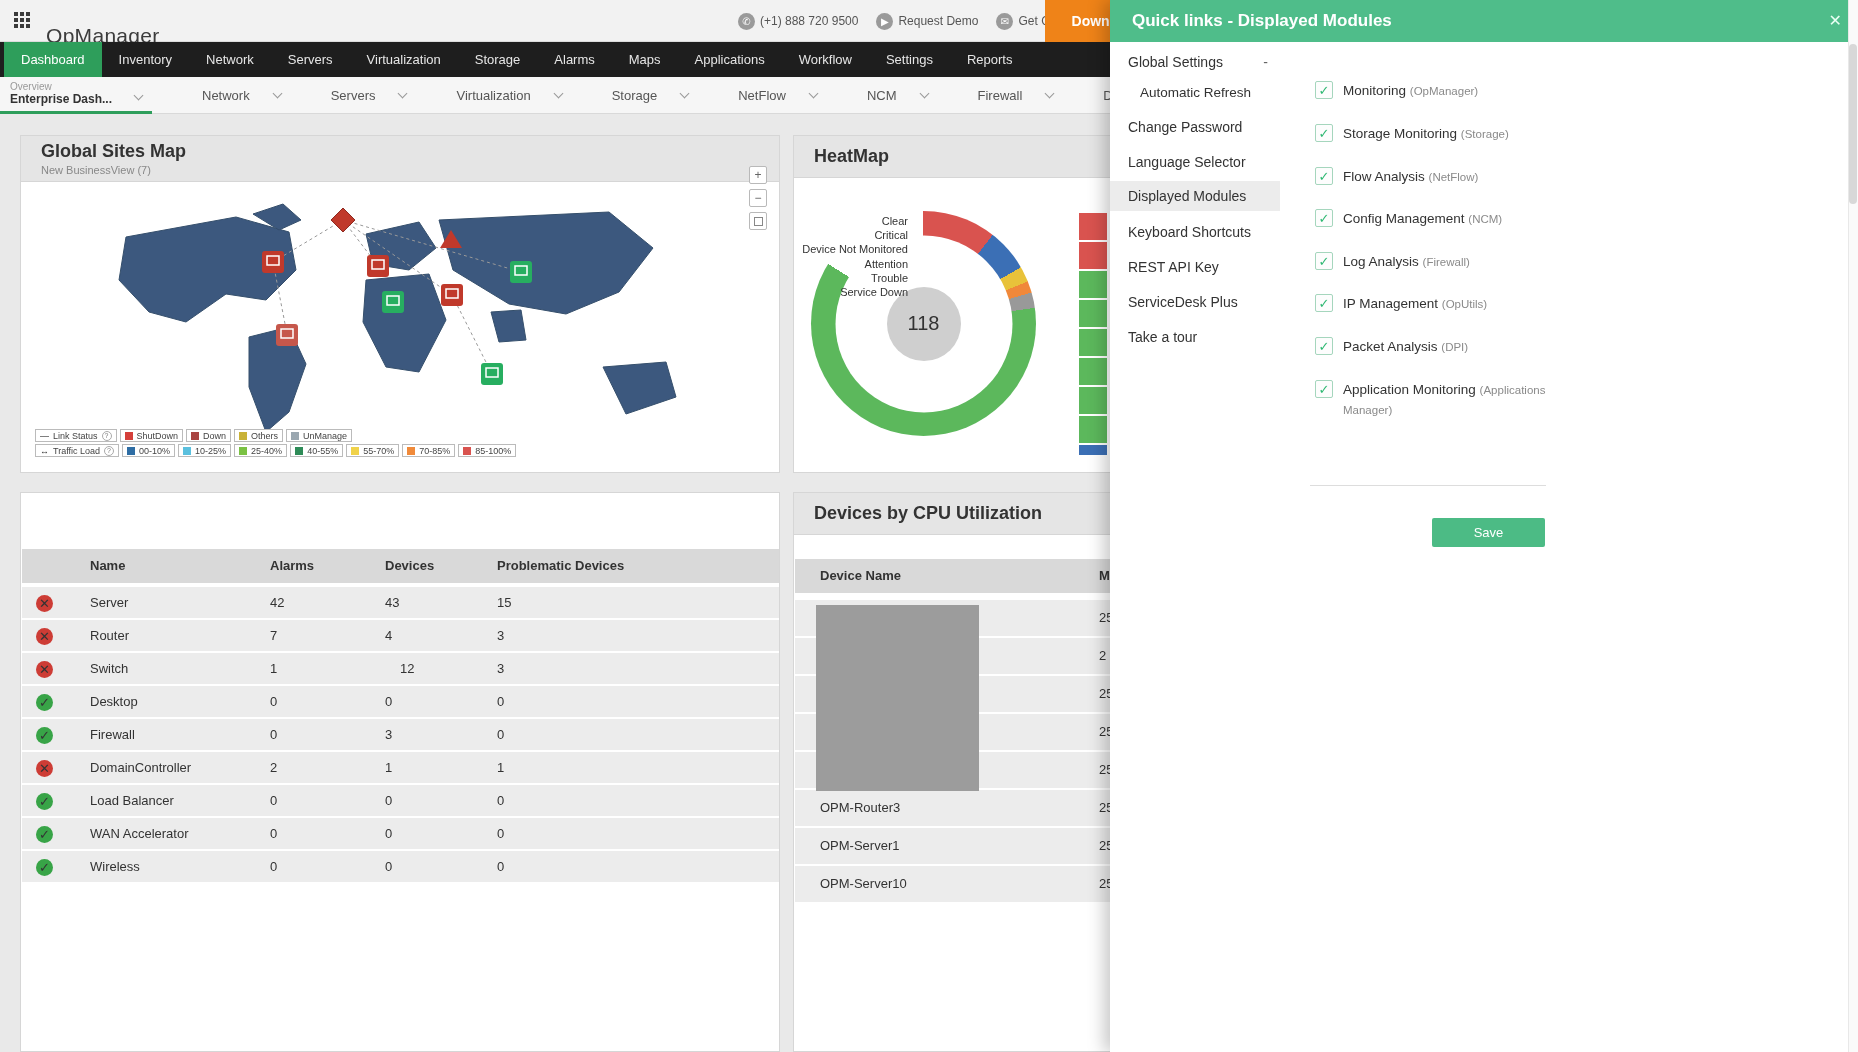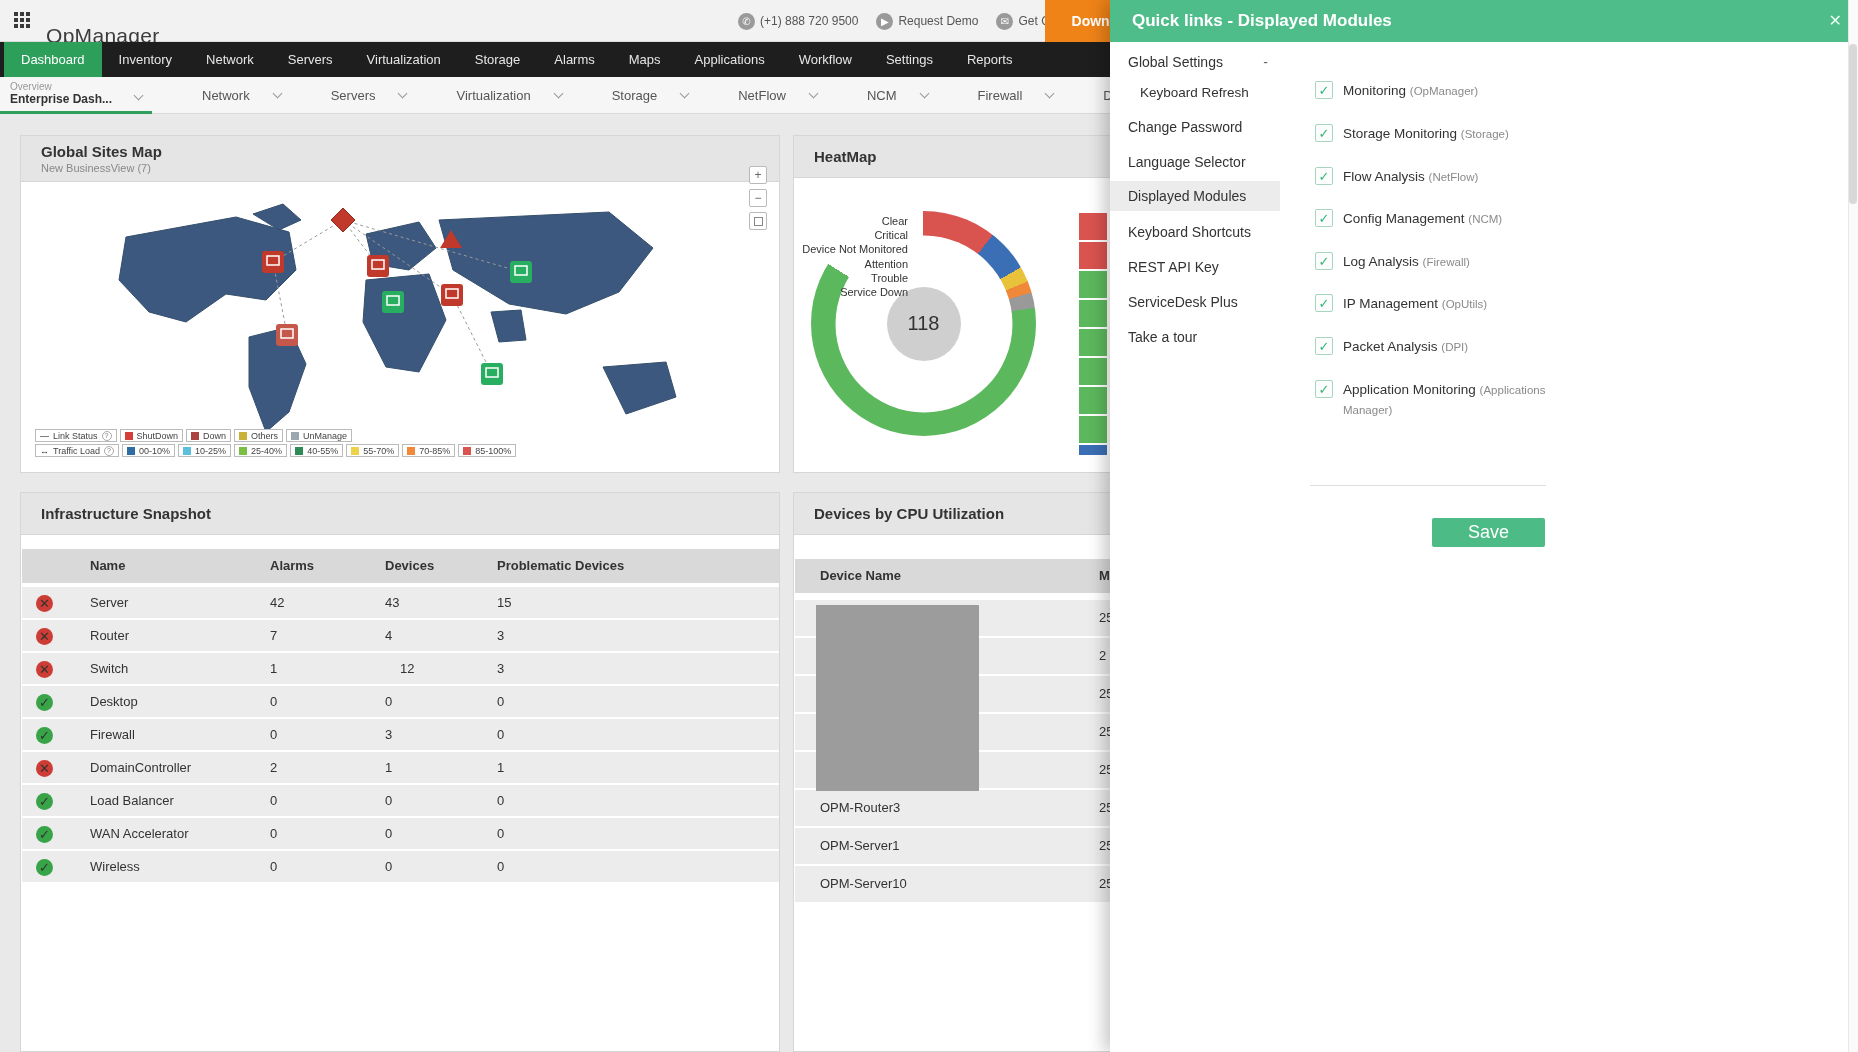--- a/index.html
+++ b/index.html
@@ -26,21 +26,21 @@
   .subnav-first { position:relative; height:37px; width:152px; padding-left:10px; display:flex; flex-direction:column; justify-content:center; border-bottom:3px solid #2e9e5b; cursor:pointer; }
   .subnav-first .ov { font-size:10px; color:#999; }
   .subnav-first .dn { font-size:12px; font-weight:bold; color:#333; }
   .chev { width:7px; height:7px; border-right:1.5px solid #999; border-bottom:1.5px solid #999; transform:rotate(45deg); display:inline-block; margin-left:24px; margin-top:-3px; }
   .subnav-first .chev { position:absolute; right:10px; top:15px; margin:0; }
   .subnav-item { font-size:13px; color:#555; margin-left:50px; display:flex; align-items:center; cursor:pointer; white-space:nowrap; }
 
   
   .card { position:absolute; background:#fff; border:1px solid #d6d6d6; }
   .card-header { background:#e5e5e5; border-bottom:1px solid #d6d6d6; padding:0 20px; display:flex; flex-direction:column; justify-content:center; }
-  .card-title { font-size:15px; font-weight:bold; color:#333; }
+  .card-title { font-size:18px; font-weight:bold; color:#333; }
   .card-sub { font-size:11px; color:#888; margin-top:2px; }
 
   #map-card { left:20px; top:135px; width:760px; height:338px; }
   #map-card .card-header { height:46px; }
   #heat-card { left:793px; top:135px; width:900px; height:338px; }
   #heat-card .card-header { height:42px; }
   #infra-card { left:20px; top:492px; width:760px; height:560px; }
   #infra-card .card-header { height:42px; }
   #cpu-card { left:793px; top:492px; width:900px; height:560px; }
   #cpu-card .card-header { height:42px; }
@@ -93,21 +93,21 @@
   .panel-close { position:absolute; right:16px; top:11px; color:#eafff4; font-size:16px; cursor:pointer; }
   .qmenu-item { position:absolute; left:0; width:170px; height:30px; line-height:30px; padding-left:18px; font-size:14px; color:#333; cursor:pointer; white-space:nowrap; }
   .qmenu-item.sub { padding-left:30px; font-size:13.5px; }
   .qmenu-item.selected { background:#ececec; }
   .qmenu-minus { position:absolute; right:12px; color:#666; }
   .module { position:absolute; left:205px; display:flex; gap:10px; align-items:flex-start; width:250px; cursor:default; }
   .checkbox { width:18px; height:18px; border:1px solid #a5d6bd; background:#fdfdfd; border-radius:2px; color:#2eb872; font-size:13px; font-weight:bold; display:flex; align-items:center; justify-content:center; cursor:pointer; flex:none; }
   .module-label { font-size:13.5px; color:#333; line-height:20px; width:212px; }
   .module-suffix { font-size:11.5px; color:#8a8a8a; }
   .panel-divider { position:absolute; left:200px; top:485px; width:236px; border-top:1px solid #ddd; }
-  .save-btn { position:absolute; left:322px; top:518px; width:113px; height:29px; background:#4cbb85; color:#fff; font-size:18px; display:flex; align-items:center; justify-content:center; border-radius:2px; cursor:pointer; }
+  .save-btn { position:absolute; left:322px; top:518px; width:113px; height:29px; background:#4cbb85; color:#fff; font-size:13px; display:flex; align-items:center; justify-content:center; border-radius:2px; cursor:pointer; }
   .panel-scroll { position:absolute; right:0; top:0; width:10px; height:1052px; background:#fafafa; border-left:1px solid #e8e8e8; }
   .panel-thumb { position:absolute; right:1px; top:44px; width:8px; height:160px; background:#d8d8d8; border-radius:4px; }
 </style>
 </head>
 <body>
 
 <div class="app">
 
   <div class="topbar">
     <div class="grid-icon">
@@ -346,23 +346,20 @@
       <div class="hcell" style="background:#5cb85c"></div>
       <div class="hcell" style="background:#5cb85c"></div>
       <div class="hcell" style="background:#5cb85c"></div>
       <div class="hcell" style="background:#5cb85c"></div>
       <div class="hcell" style="background:#5cb85c"></div>
       <div class="hcell" style="background:#3b6fb5;height:10px"></div>
     </div>
   </div>
 
   <div class="card" id="infra-card">
-    <div class="card-header">
-      <div class="card-title">Infrastructure Snapshot</div>
-    </div>
     <div class="tbl-colhead">
       <span style="left:68px">Name</span>
       <span style="left:248px">Alarms</span>
       <span style="left:363px">Devices</span>
       <span style="left:475px">Problematic Devices</span>
     </div>
     <div class="rows">
       <div class="row">
         <span class="st error">✕</span>
         <span style="left:68px">Server</span>
@@ -475,21 +472,21 @@
   </div>
 
   <div class="panel">
     <div class="panel-header">Quick links - Displayed Modules</div>
     <div class="panel-close">✕</div>
 
     <div class="qmenu-item" style="top:47px">
       <span>Global Settings</span>
       <span class="qmenu-minus">-</span>
     </div>
-    <div class="qmenu-item sub" style="top:78px">Keyboard Refresh</div>
+    <div class="qmenu-item sub" style="top:78px">Automatic Refresh</div>
     <div class="qmenu-item" style="top:112px">Change Password</div>
     <div class="qmenu-item" style="top:147px">Language Selector</div>
     <div class="qmenu-item selected" style="top:181px">Displayed Modules</div>
     <div class="qmenu-item" style="top:217px">Keyboard Shortcuts</div>
     <div class="qmenu-item" style="top:252px">REST API Key</div>
     <div class="qmenu-item" style="top:287px">ServiceDesk Plus</div>
     <div class="qmenu-item" style="top:322px">Take a tour</div>
 
     <div class="module" style="top:81px">
       <span class="checkbox">✓</span>

